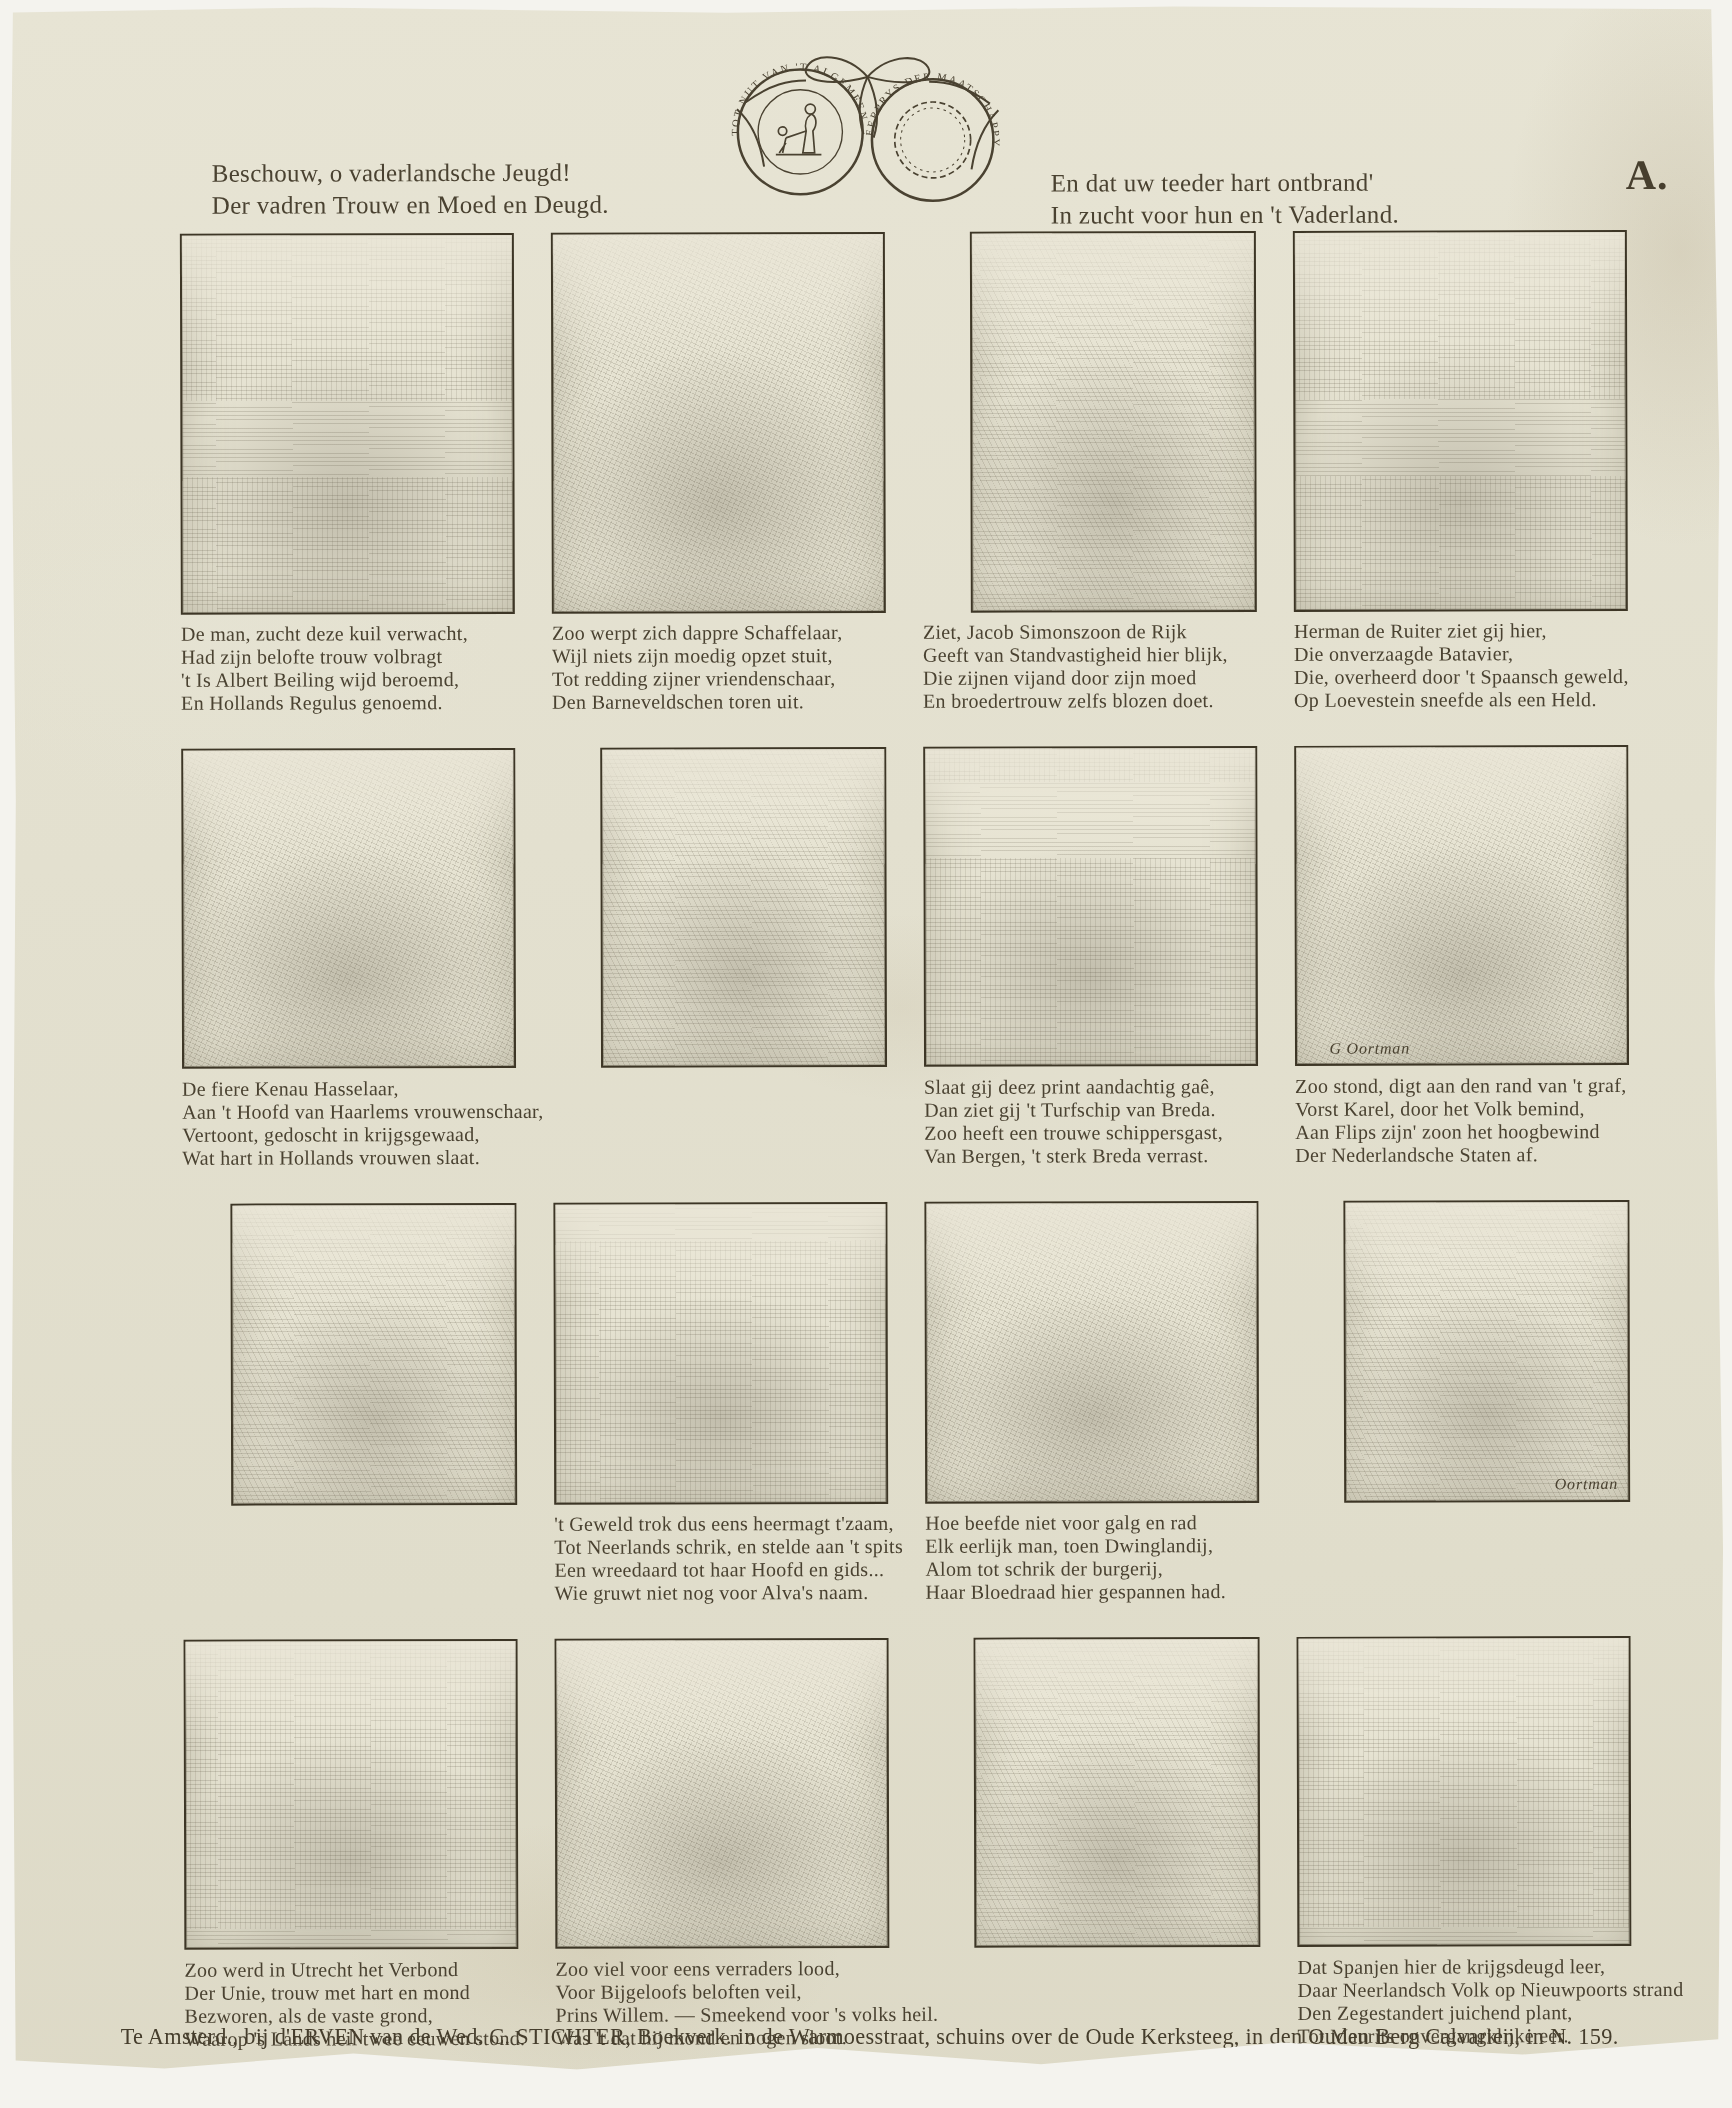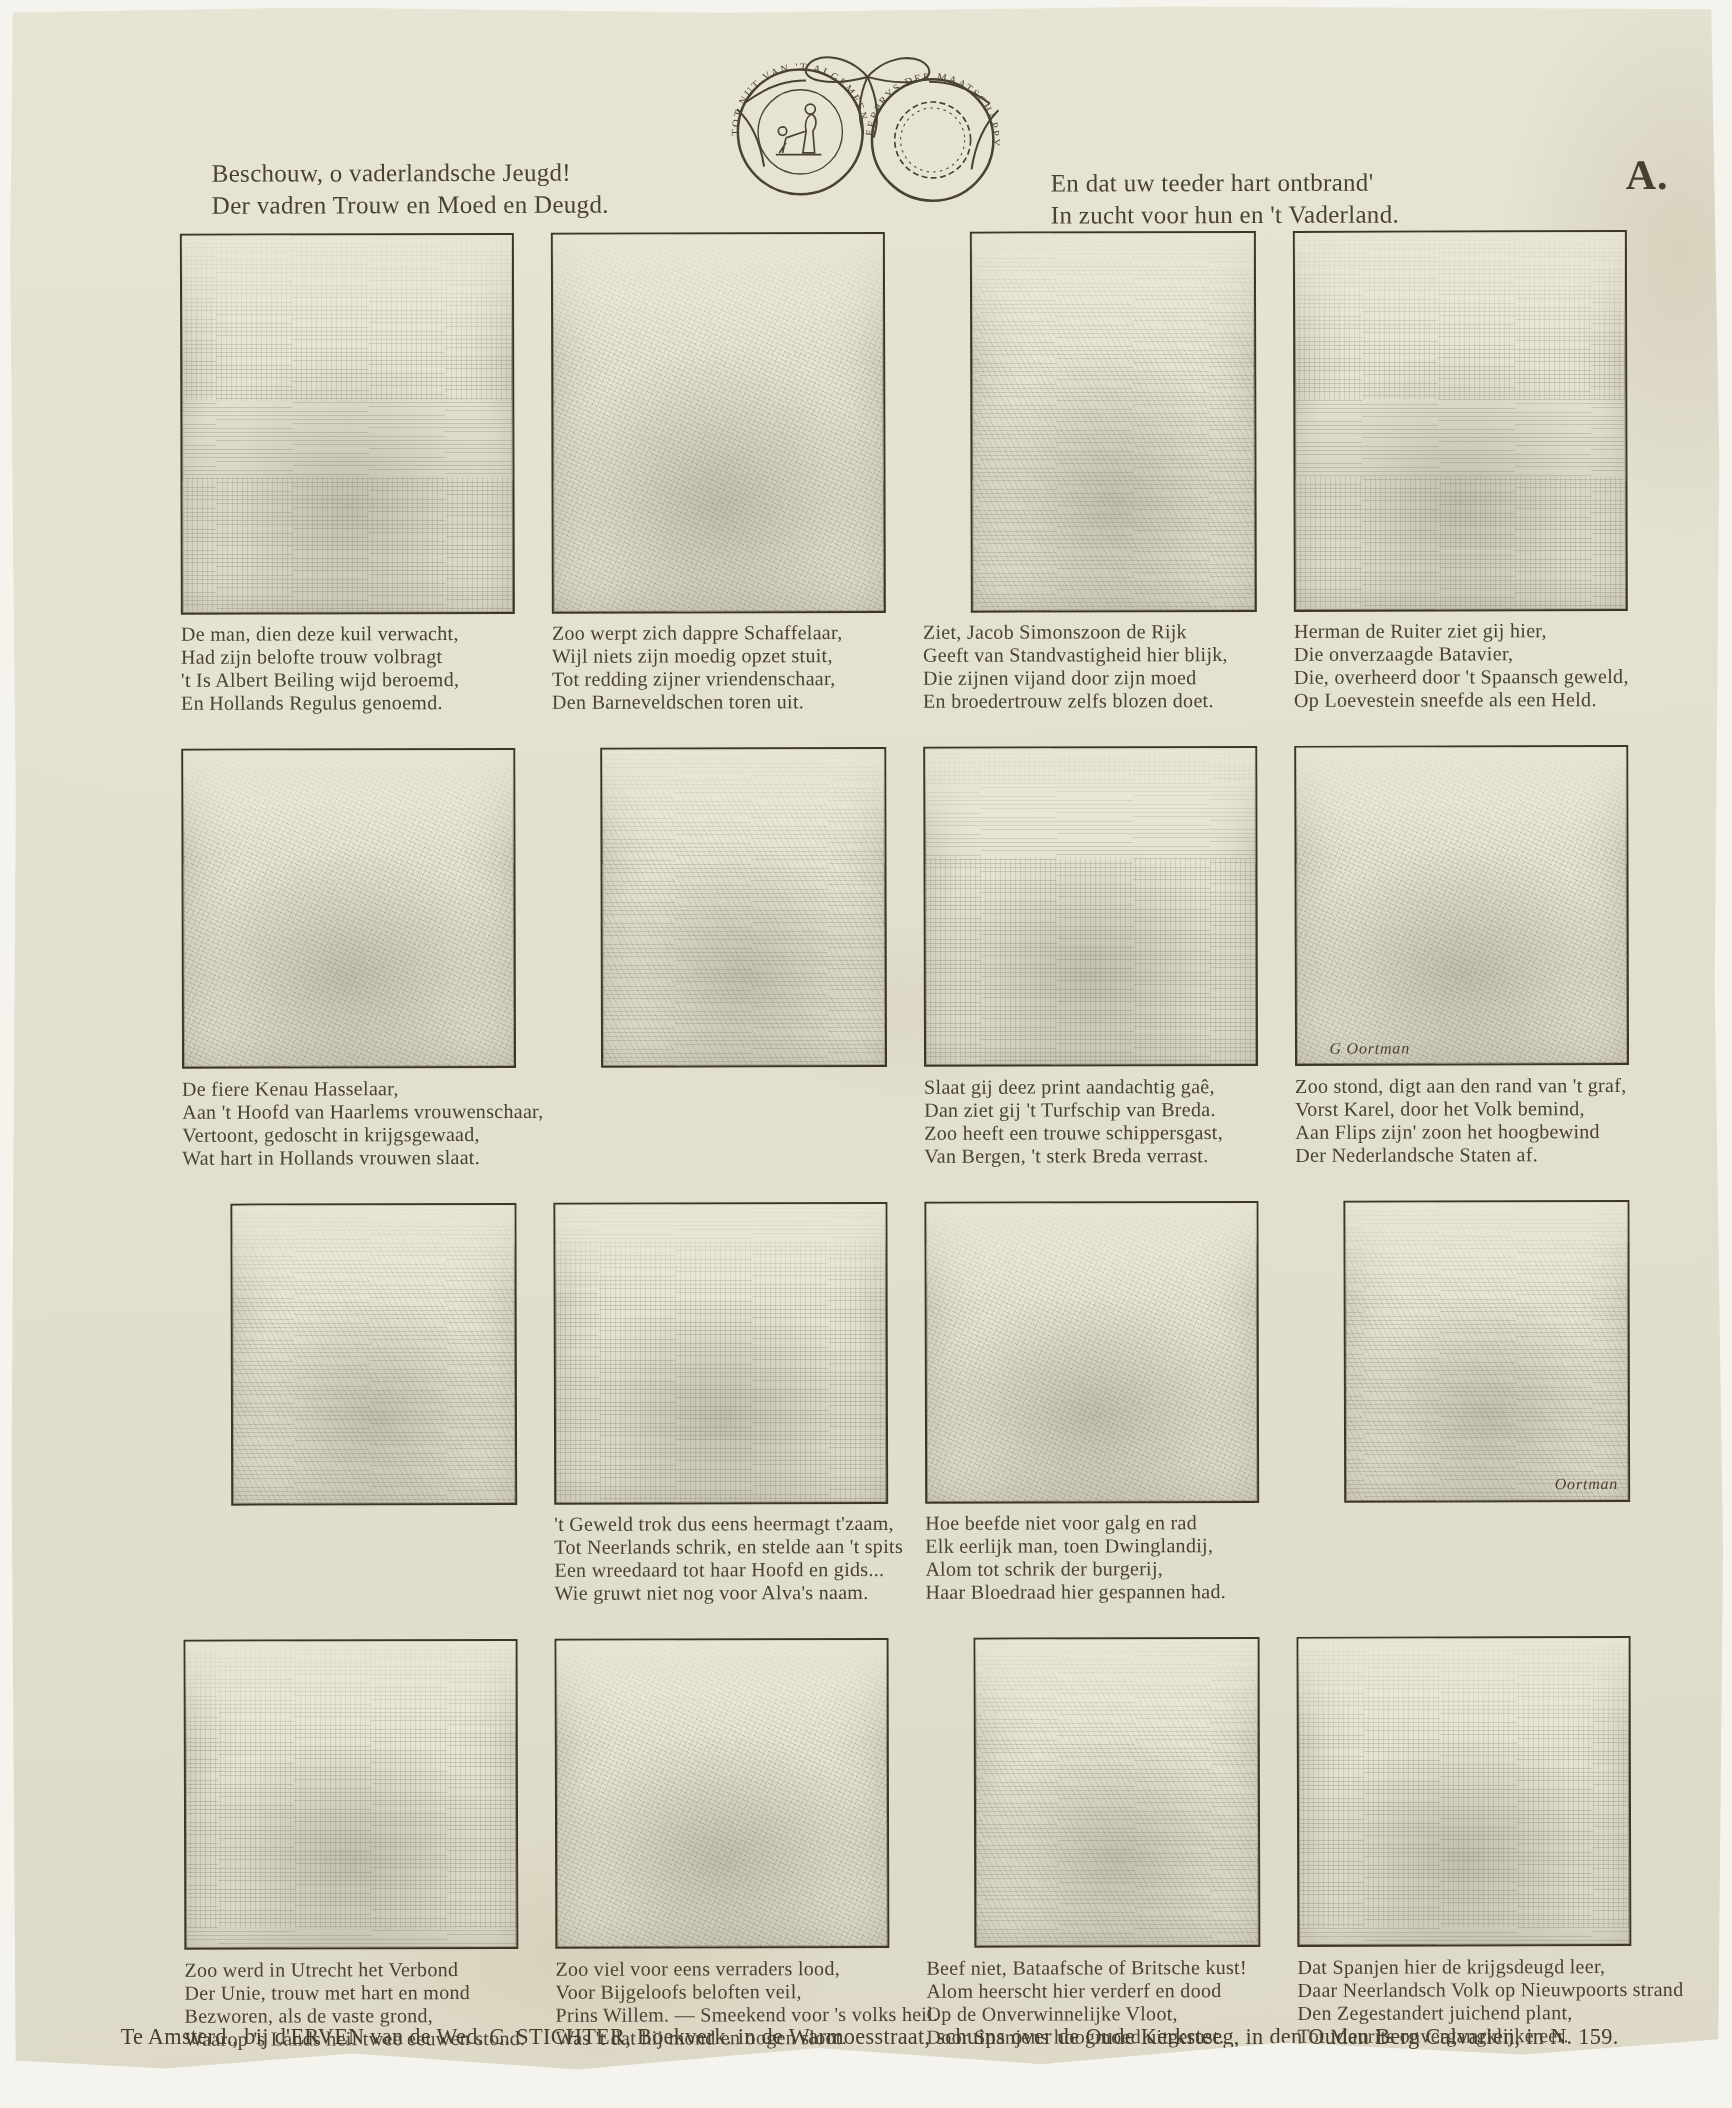--- a/index.html
+++ b/index.html
@@ -138,21 +138,21 @@
     <div>En dat uw teeder hart ontbrand'</div>
     <div>In zucht voor hun en 't Vaderland.</div>
   </div>
   <div class="plate-letter">A.</div>
 
   <div class="grid">
 
     <figure class="panel">
       <div class="cut hatch-a"></div>
       <figcaption>
-        <span>De man, dien deze kuil verwacht,</span>
+        <span>De man, zucht deze kuil verwacht,</span>
         <span>Had zijn belofte trouw volbragt</span>
         <span>'t Is Albert Beiling wijd beroemd,</span>
         <span>En Hollands Regulus genoemd.</span>
       </figcaption>
     </figure>
 
     <figure class="panel">
       <div class="cut hatch-b"></div>
       <figcaption>
         <span>Zoo werpt zich dappre Schaffelaar,</span>
@@ -263,26 +263,20 @@
       <figcaption>
         <span>Zoo viel voor eens verraders lood,</span>
         <span>Voor Bijgeloofs beloften veil,</span>
         <span>Prins Willem. — Smeekend voor 's volks heil.</span>
         <span>Was 't dat hij mond en oogen sloot.</span>
       </figcaption>
     </figure>
 
     <figure class="panel">
       <div class="cut hatch-c"></div>
-      <figcaption>
-        <span>Beef niet, Bataafsche of Britsche kust!</span>
-        <span>Alom heerscht hier verderf en dood</span>
-        <span>Op de Onverwinnelijke Vloot,</span>
-        <span>Door Spanjens hoogmoed uitgerust.</span>
-      </figcaption>
     </figure>
 
     <figure class="panel">
       <div class="cut hatch-a"></div>
       <figcaption>
         <span>Dat Spanjen hier de krijgsdeugd leer,</span>
         <span>Daar Neerlandsch Volk op Nieuwpoorts strand</span>
         <span>Den Zegestandert juichend plant,</span>
         <span>Tot Maurits onvergangklijke eer.</span>
       </figcaption>

